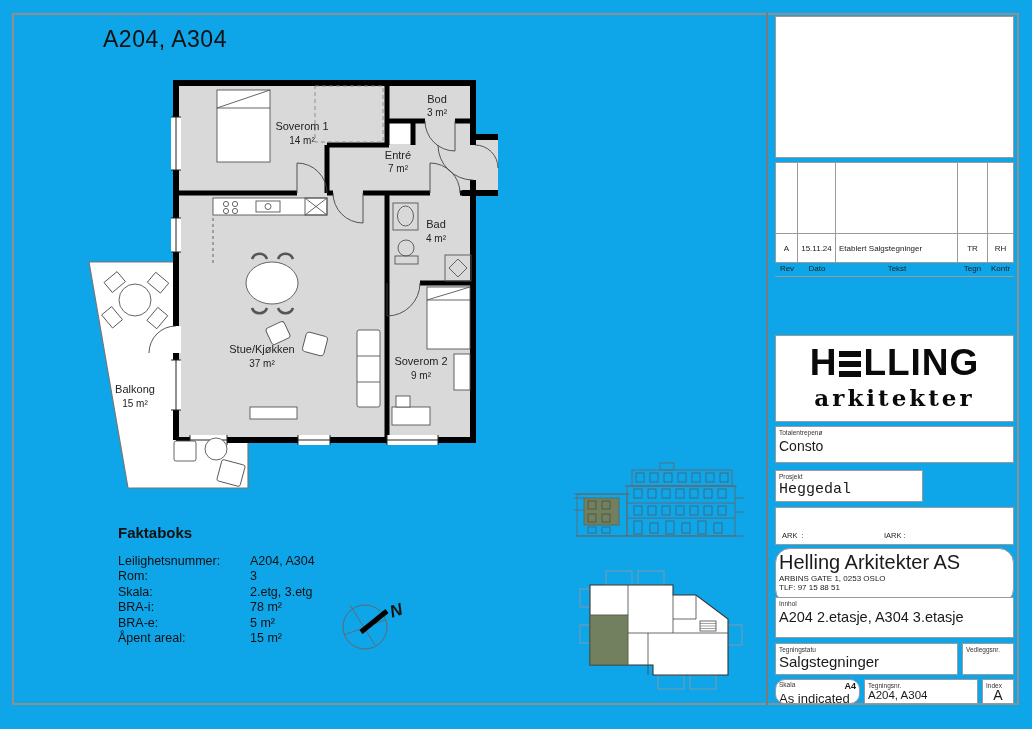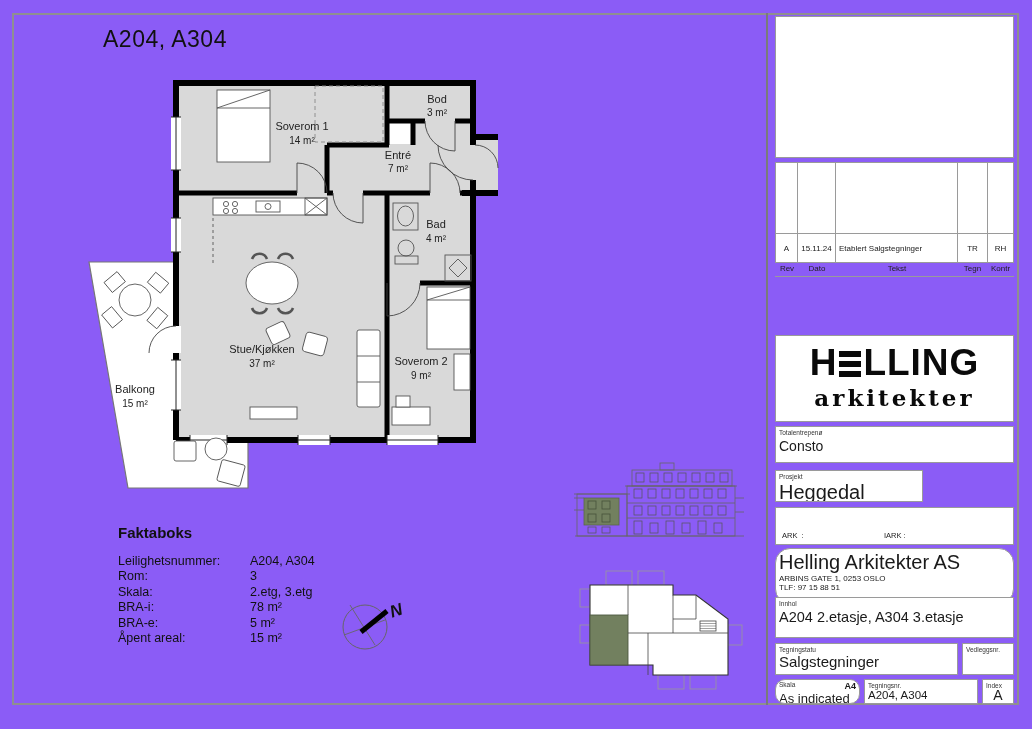--- a/index.html
+++ b/index.html
@@ -1,16 +1,16 @@
 <!DOCTYPE html>
 <html><head>
 <meta charset="utf-8">
 <style>
   html,body{margin:0;padding:0;background:#ffffff;}
-  #sheet{position:relative;width:1032px;height:729px;background:#8b5cf6;overflow:hidden;
+  #sheet{position:relative;width:1032px;height:729px;background:#0ea5e9;overflow:hidden;
          font-family:"Liberation Sans", sans-serif;color:#1a1a1a;}
   .abs{position:absolute;}
   .frame{position:absolute;left:12px;top:13px;width:1007px;height:692px;
          border:2px solid #8f8f8f;box-sizing:border-box;}
   .divider{position:absolute;left:766px;top:13px;width:2px;height:692px;background:#7a7a7a;}
   .sheet-title{position:absolute;left:103px;top:26px;font-size:23px;letter-spacing:0.5px;color:#111;}
   
   .tb-box{position:absolute;left:775px;width:239px;border:1px solid #9a9a9a;
           background:#fff;box-sizing:border-box;overflow:hidden;}
   .tb-label{font-size:6.5px;color:#333;padding:2px 0 0 3px;line-height:7px;}
@@ -359,21 +359,21 @@
     <div class="logo-sub">arkitekter</div>
   </div>
 
   <div class="tb-box" style="top:426px;height:37px;">
     <div class="tb-label">Totalentrepenø</div>
     <div style="font-size:14px;padding:2px 3px;">Consto</div>
   </div>
 
   <div class="tb-box" style="top:470px;height:32px;width:148px;">
     <div class="tb-label">Prosjekt</div>
-    <div style="font-size:20px;padding:1px 3px;">Heggedal</div>
+    <div style="font-size:15px;padding:1px 3px;font-family:Liberation Mono, monospace;">Heggedal</div>
   </div>
   <div class="tb-box" style="top:470px;left:927px;width:87px;height:32px;margin-top:40px;">
     <div class="tb-label">Prosjektnr.</div>
     <div style="font-size:15px;padding:1px 3px;">202208-01</div>
   </div>
 
   <div class="tb-box" style="top:507px;height:38px;">
     <div class="consult-col" style="left:6px;">
       <div>ARK  :</div>
       

